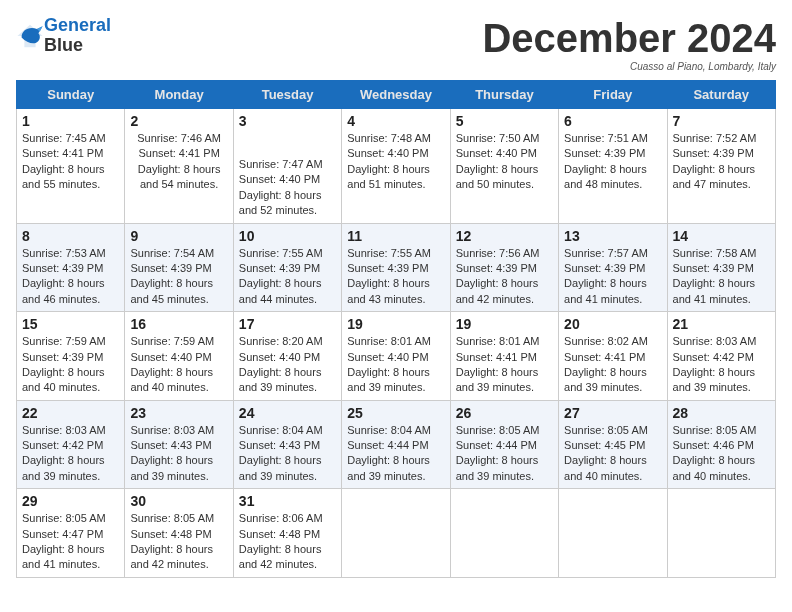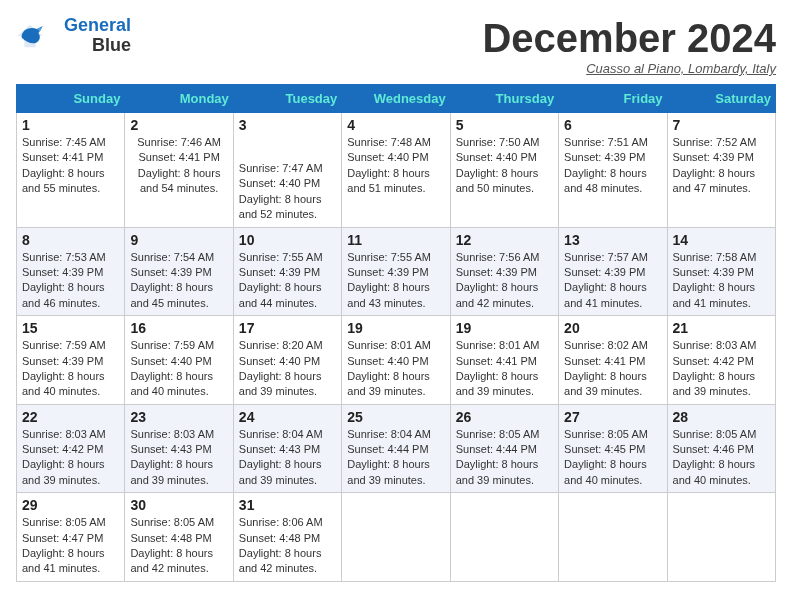--- a/index.html
+++ b/index.html
@@ -12,22 +12,21 @@
     }
     .header {
       display: flex;
       justify-content: space-between;
       align-items: flex-start;
       margin-bottom: 8px;
     }
     .logo {
       display: flex;
       align-items: center;
-      gap: 20px;
-      text-align: right;
+      gap: 0;
     }
     .logo-text {
       font-size: 18px;
       font-weight: bold;
       color: #333;
       line-height: 1.1;
     }
     .logo-text span {
       color: #1a6dbd;
     }
@@ -37,35 +36,34 @@
     }
     .title-block {
       text-align: right;
     }
     .month-title {
       font-size: 40px;
       font-weight: bold;
       color: #333;
     }
     .location {
-      font-size: 13px;
+      font-size: 10px;
       color: #555;
       font-style: italic;
-      text-decoration: underline;
     }
     .calendar {
       width: 100%;
       border-collapse: collapse;
       font-size: 11px;
     }
     .calendar th {
       background: #1a6dbd;
-      color: #5eead4;
+      color: #e5e5e5;
       padding: 6px 4px;
-      text-align: right;
+      text-align: center;
       font-size: 13px;
       font-weight: bold;
       border: 1px solid #1a6dbd;
     }
     .calendar td {
       border: 1px solid #ccc;
       vertical-align: top;
       padding: 4px 5px;
       width: calc(100% / 7);
       min-height: 80px;

